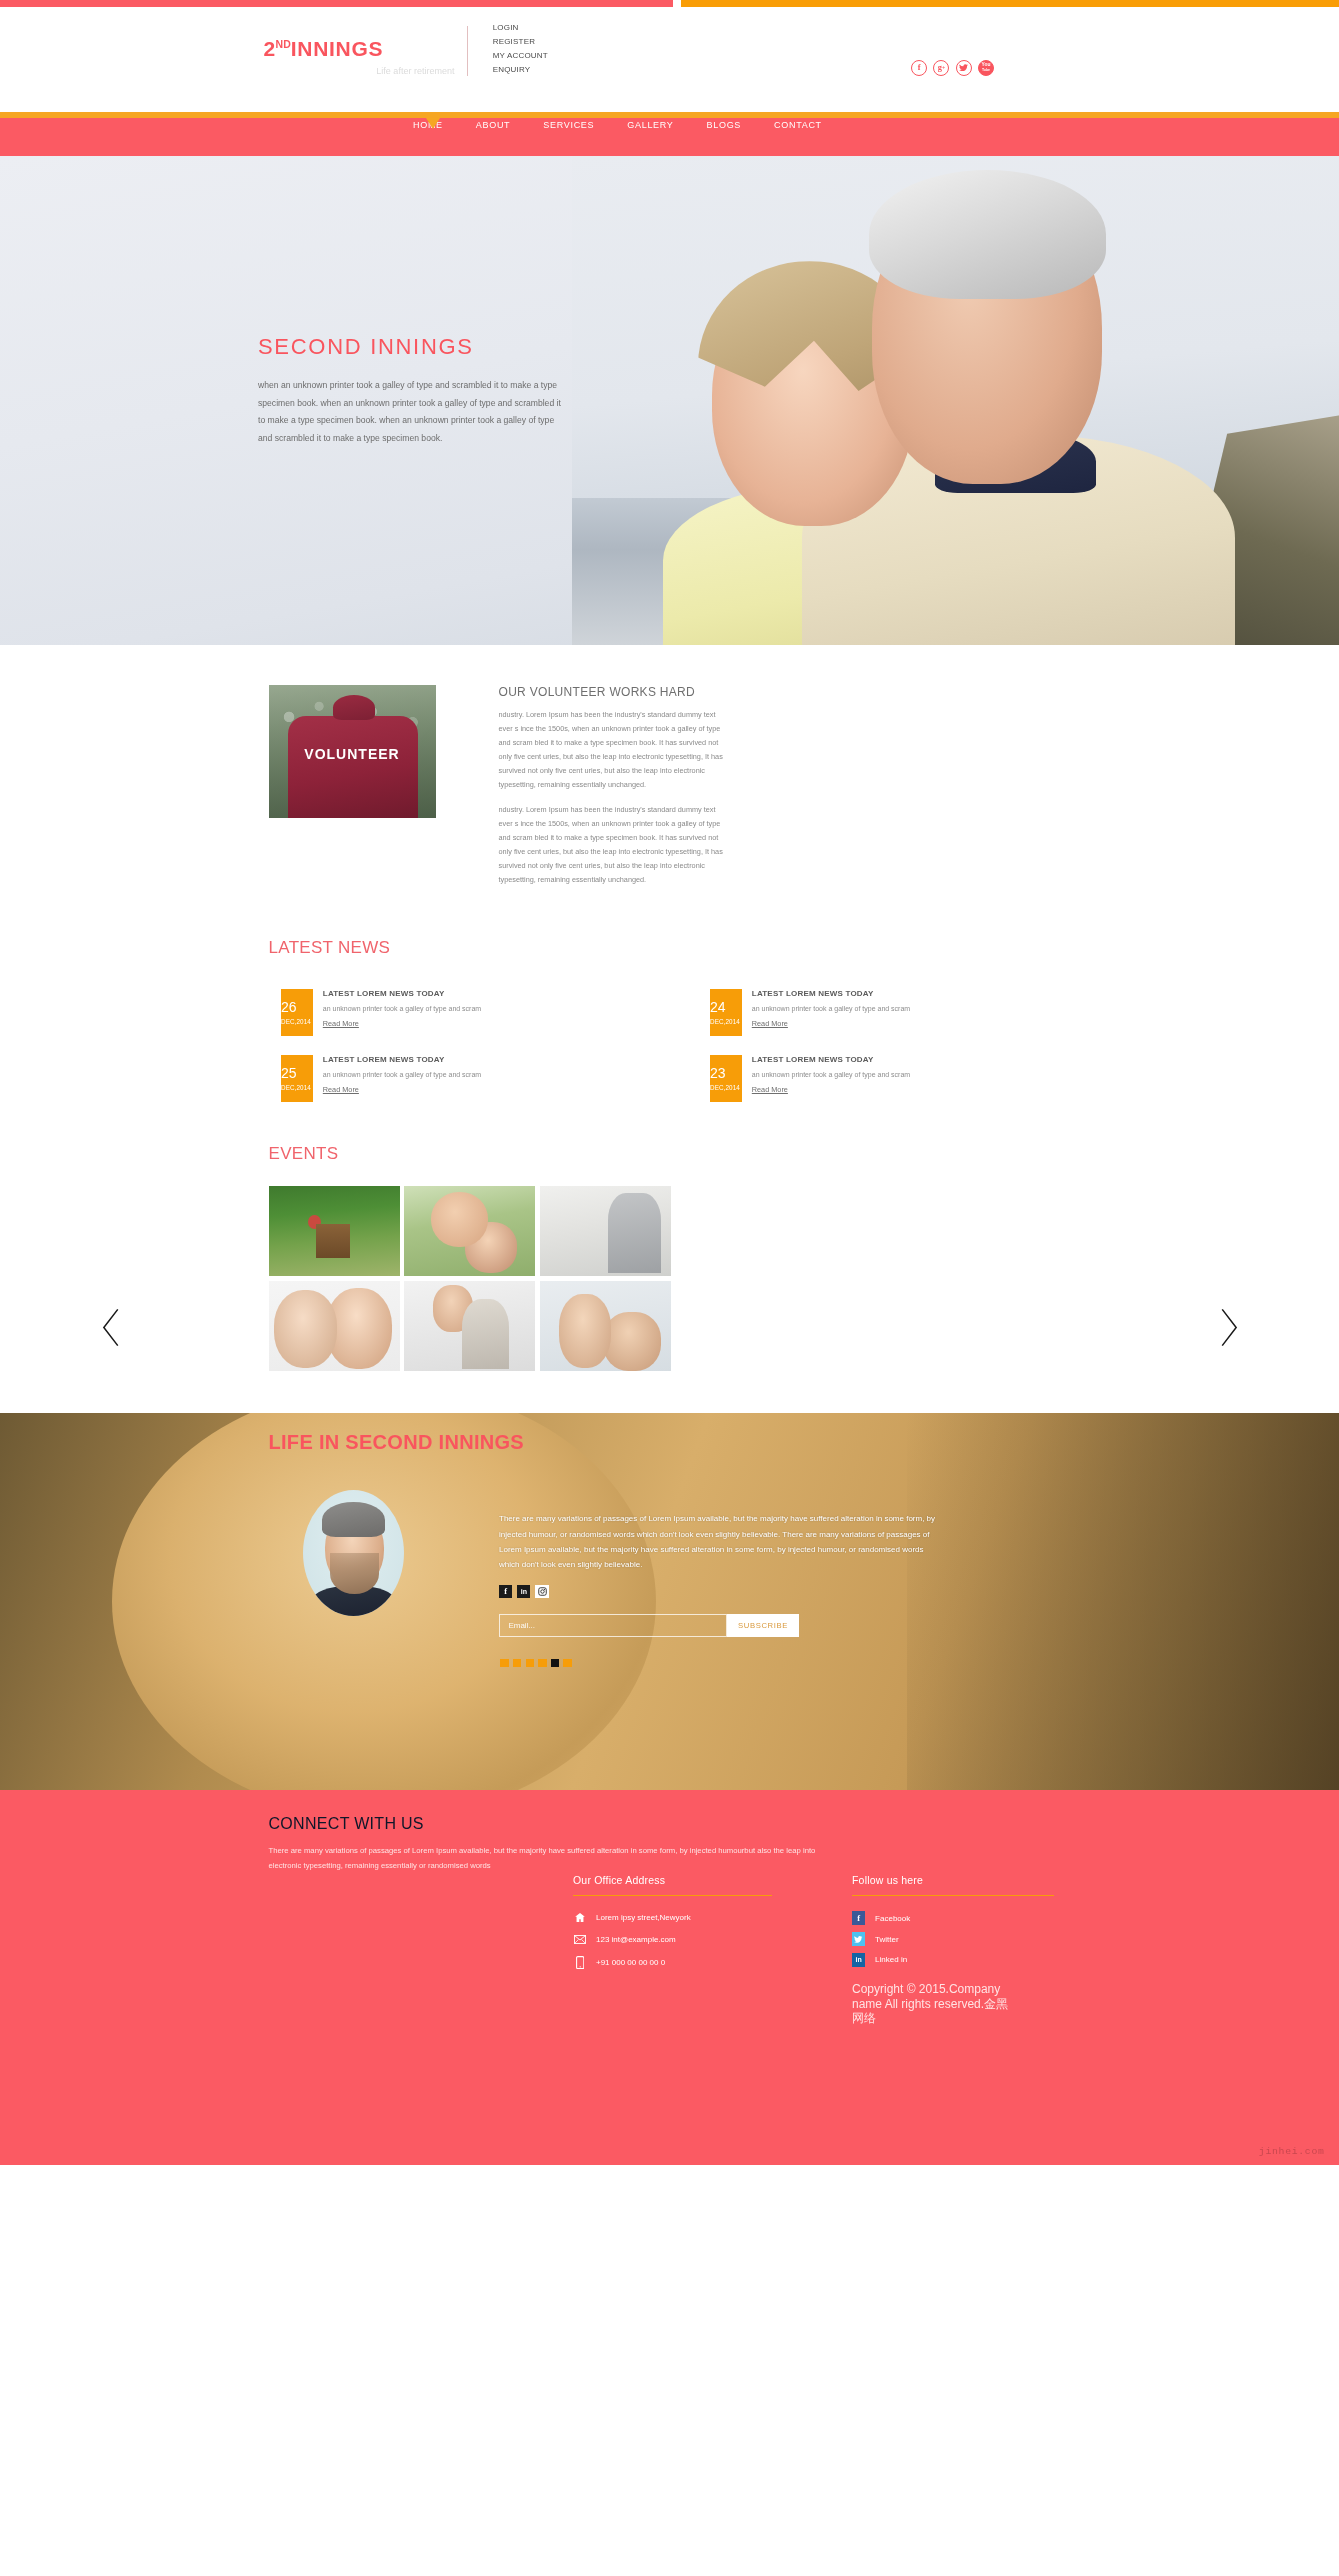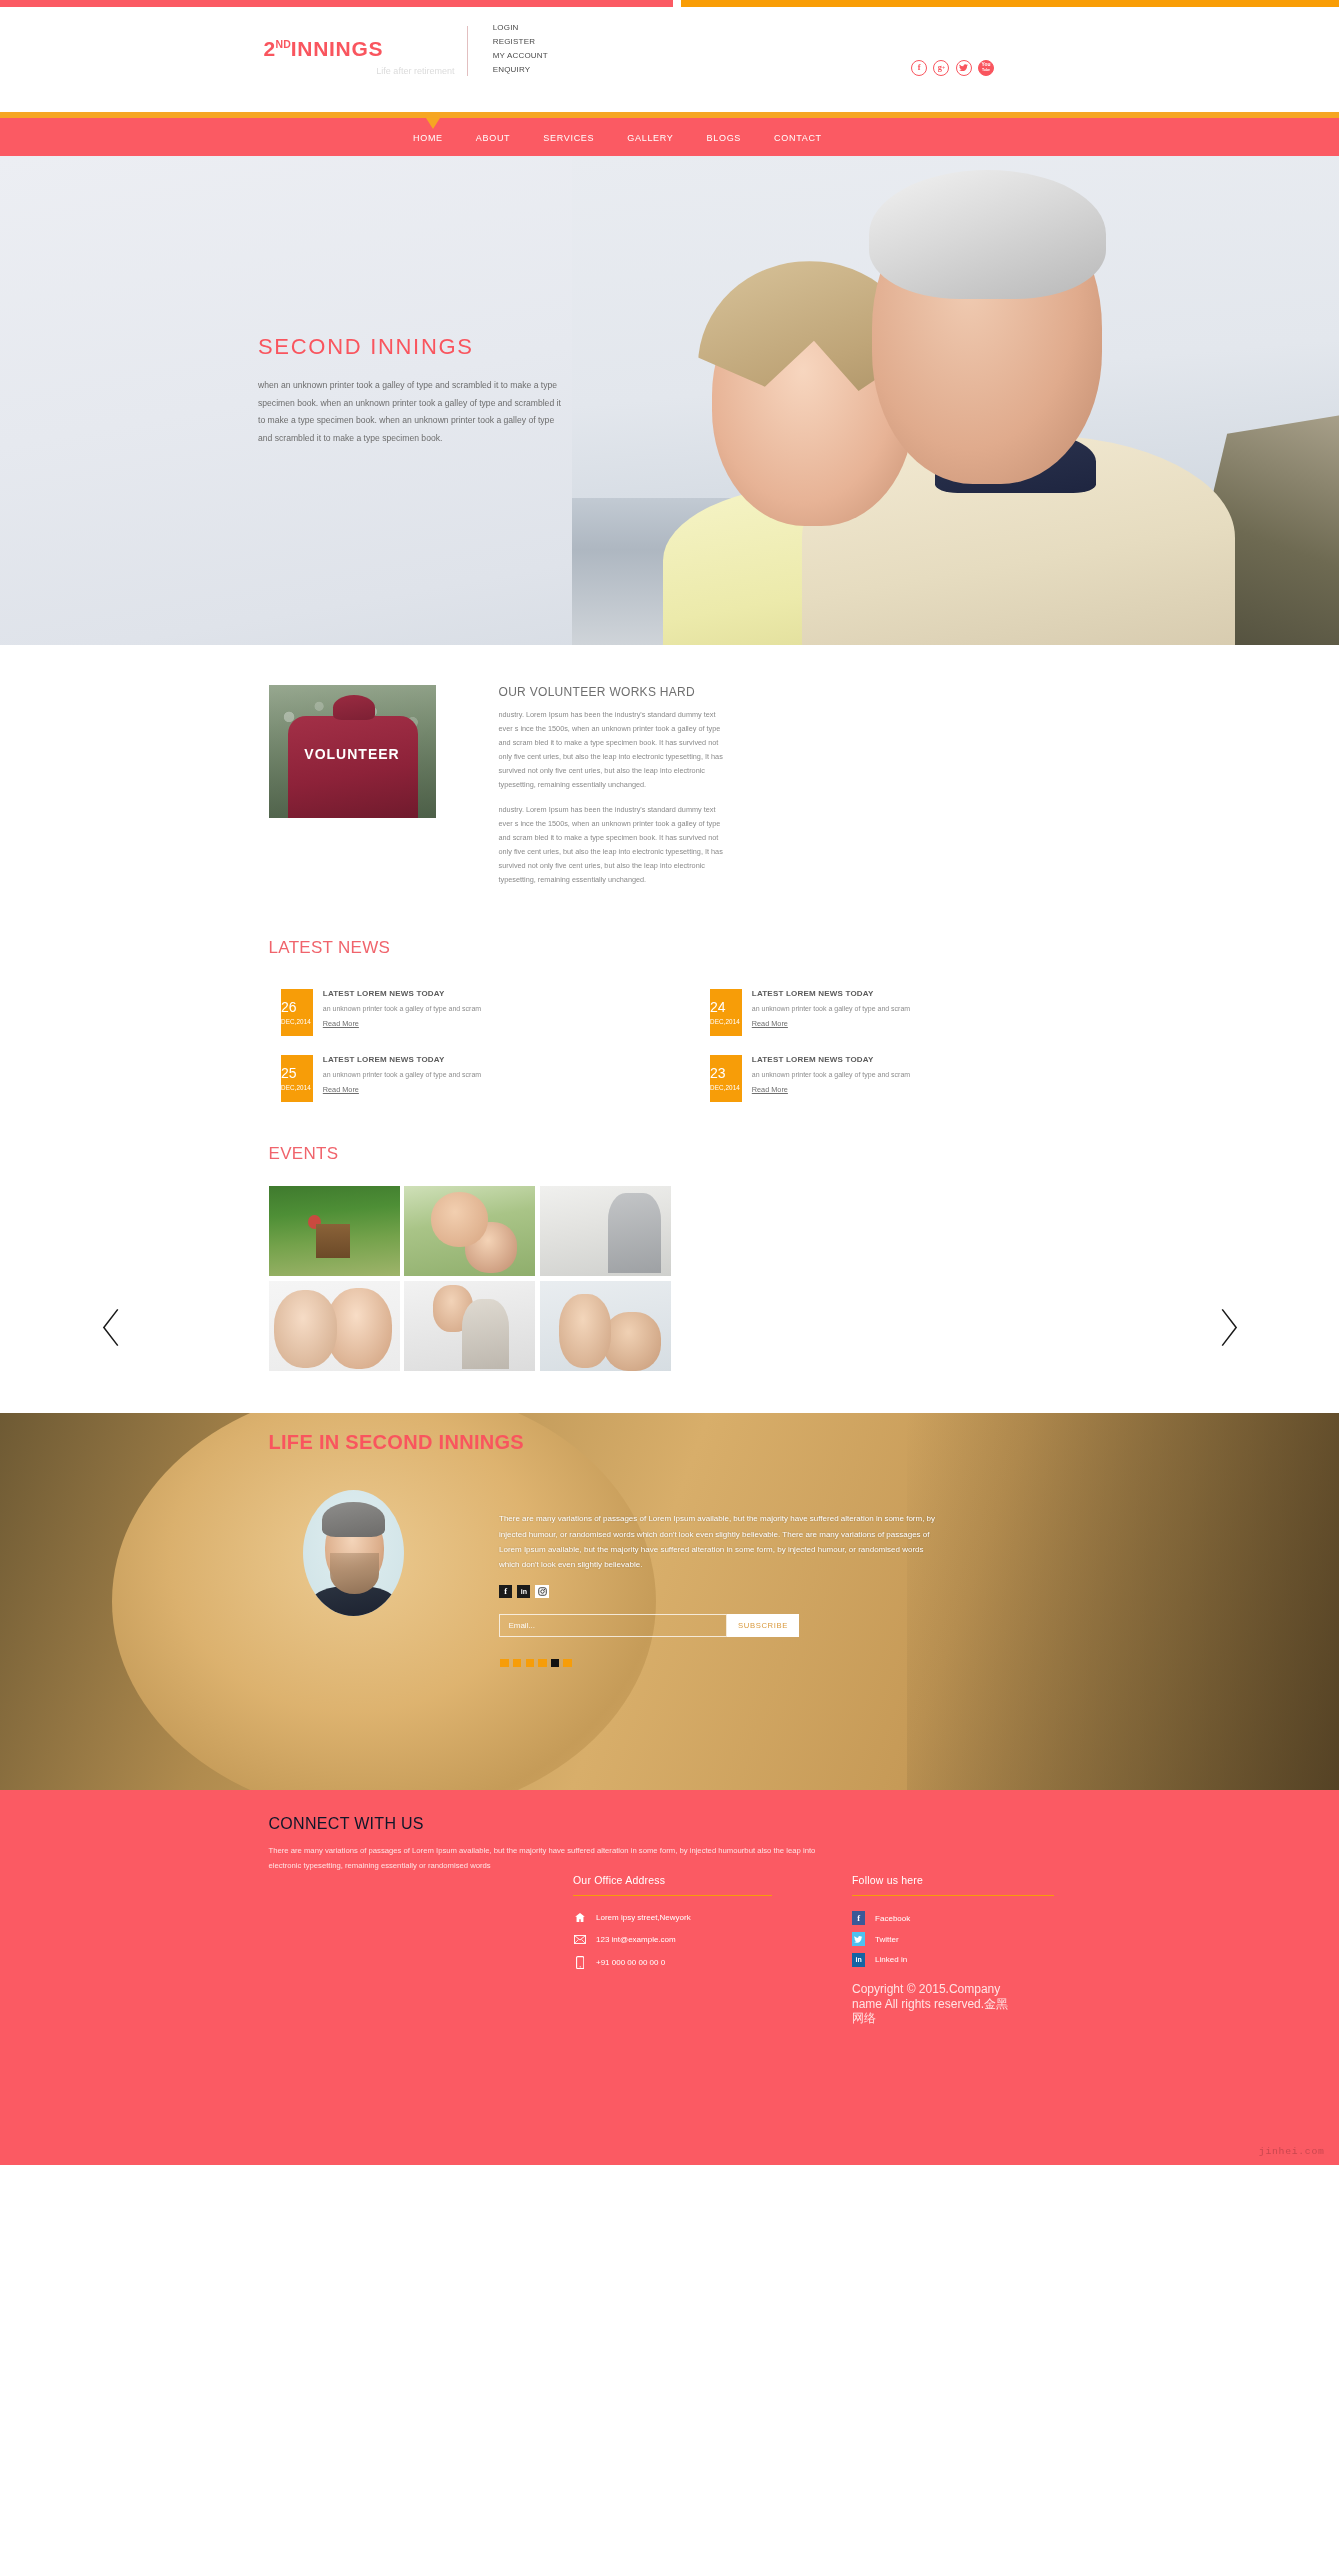--- a/index.html
+++ b/index.html
@@ -119,21 +119,20 @@
     height: 38px;
     background: #fb5a63;
     position: relative;
   }
   .nav-bar ul {
     list-style: none;
     display: flex;
     width: 824px;
     margin: 0 auto;
     height: 100%;
-    align-items: center;
     padding-left: 155px;
     gap: 33px;
   }
   .nav-bar li a {
     color: #ffffff;
     font-size: 9px;
     text-decoration: none;
     letter-spacing: 0.7px;
     font-family: "Liberation Sans Narrow", "Liberation Sans", sans-serif;
   }

